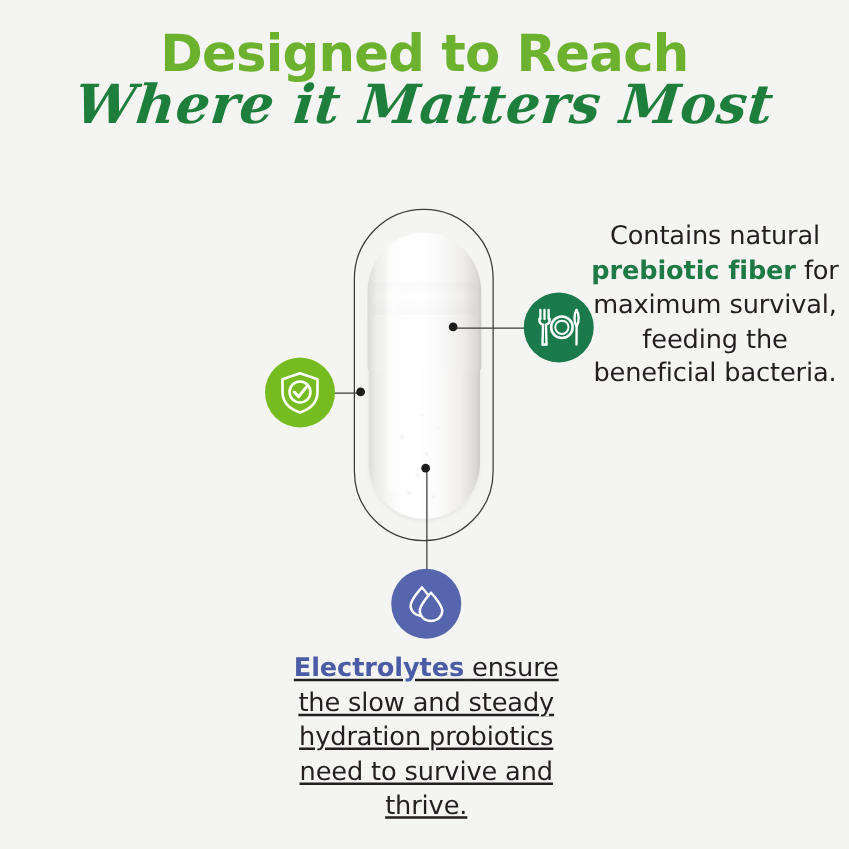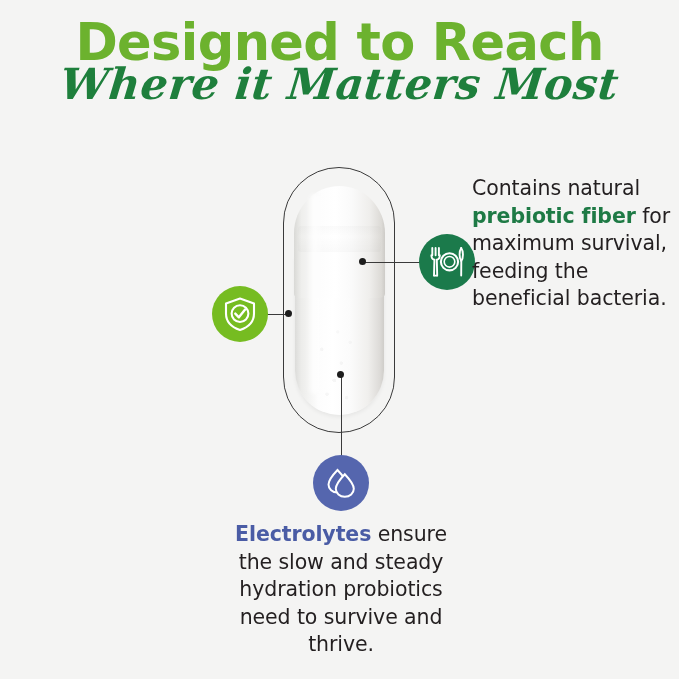--- a/index.html
+++ b/index.html
@@ -26,21 +26,21 @@
     top: 20px;
     left: 0;
     width: 679px;
     text-align: center;
     user-select: none;
   }
   .heading-line1 {
     display: block;
     font-family: "DejaVu Sans", sans-serif;
     font-weight: bold;
-    font-size: 51px;
+    font-size: 41px;
     line-height: 46px;
     letter-spacing: -0.6px;
     color: #6cb22e;
   }
   .heading-line2 {
     display: block;
     font-family: "DejaVu Serif", serif;
     font-style: italic;
     font-weight: bold;
     font-size: 43px;
@@ -179,24 +179,24 @@
     letter-spacing: -0.1px;
   }
   .callout .em-lightgreen { color: #7db832; font-weight: bold; }
   .callout .em-darkgreen  { color: #1e7a45; font-weight: bold; }
   .callout .em-blue       { color: #4a5ca5; font-weight: bold; }
 
   .callout-left {
     left: 8px; top: 233px; width: 210px; text-align: center;
   }
   .callout-right {
-    left: 472px; top: 175px; width: 200px; 
+    left: 472px; top: 175px; width: 200px; text-align: center;
   }
   .callout-bottom {
-    left: 222px; top: 521px; width: 238px; text-align: center;
+    left: 222px; top: 521px; width: 238px; text-align: center; text-decoration: underline;
   }
 </style>
 </head>
 <body>
 
 <div id="infographic">
 
   <div class="heading">
     <span class="heading-line1">Designed to Reach</span>
     <span class="heading-line2">Where it Matters Most</span>

